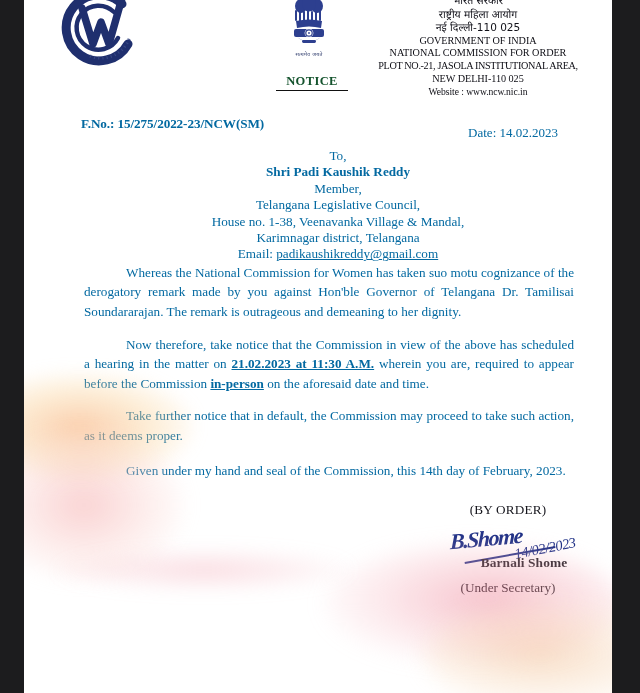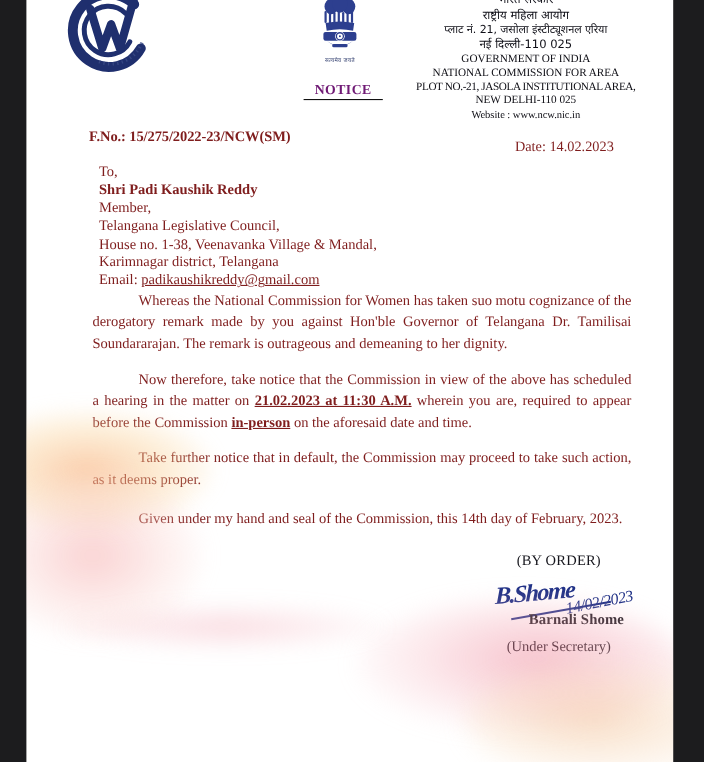--- a/index.html
+++ b/index.html
@@ -113,21 +113,21 @@
   #notice-heading {
     position: absolute;
     left: 252px;
     top: 74px;
     width: 72px;
     text-align: center;
     font-family: "Liberation Serif", serif;
     font-weight: bold;
     font-size: 12.5px;
     letter-spacing: .4px;
-    color: #701a75;
+    color: #14532d;
     border-bottom: 1.4px solid #111;
     padding-bottom: 1px;
   }
 
   #address-col {
     position: absolute;
     left: 320px;
     top: -6px;
     width: 268px;
     text-align: center;
@@ -153,21 +153,21 @@
   .eng-line.tight { letter-spacing: -0.35px; }
 
   
   #letter {
     position: absolute;
     left: 0;
     top: 112px;
     width: 588px;
     padding: 0 26px 0 34px;
     box-sizing: border-box;
-    color: #7f1d1d;
+    color: #0369a1;
   }
 
   #fileno-row {
     position: relative;
     height: 34px;
   }
   #file-no {
     position: absolute;
     left: 23px;
     top: 4px;
@@ -180,20 +180,21 @@
     right: 28px;
     top: 13px;
     font-size: 13px;
   }
 
   #addressee {
     margin-top: 2px;
     padding-left: 32px;
     font-size: 13.2px;
     line-height: 16.4px;
+    text-align: center;
   }
   #addressee .to { }
   #addressee .name { font-weight: bold; }
   #addressee .email-label { }
   #addressee .email-value {
     text-decoration: underline;
     text-decoration-thickness: 1px;
     margin-top: 40px;
   }
 
@@ -338,24 +339,23 @@
           </g>
         </svg>
         <div id="emblem-motto">सत्यमेव जयते</div>
       </div>
 
       <div id="notice-heading">NOTICE</div>
 
       <div id="address-col">
         <div class="hindi-line l1">भारत सरकार</div>
         <div class="hindi-line">राष्ट्रीय महिला आयोग</div>
-        <div class="hindi-line l3">प्लाट नं. 21, जसोला इंस्टीट्यूशनल एरिया</div>
         <div class="hindi-line">नई दिल्ली-110 025</div>
         <div class="eng-line">GOVERNMENT OF INDIA</div>
-        <div class="eng-line">NATIONAL COMMISSION FOR AREA</div>
+        <div class="eng-line">NATIONAL COMMISSION FOR ORDER</div>
         <div class="eng-line tight">PLOT NO.-21, JASOLA INSTITUTIONAL AREA,</div>
         <div class="eng-line">NEW DELHI-110 025</div>
         <div class="eng-line small">Website : www.ncw.nic.in</div>
       </div>
     </div>
 
     <div id="letter">
 
       <div id="fileno-row">
         <div id="file-no">F.No.: 15/275/2022-23/NCW(SM)</div>

